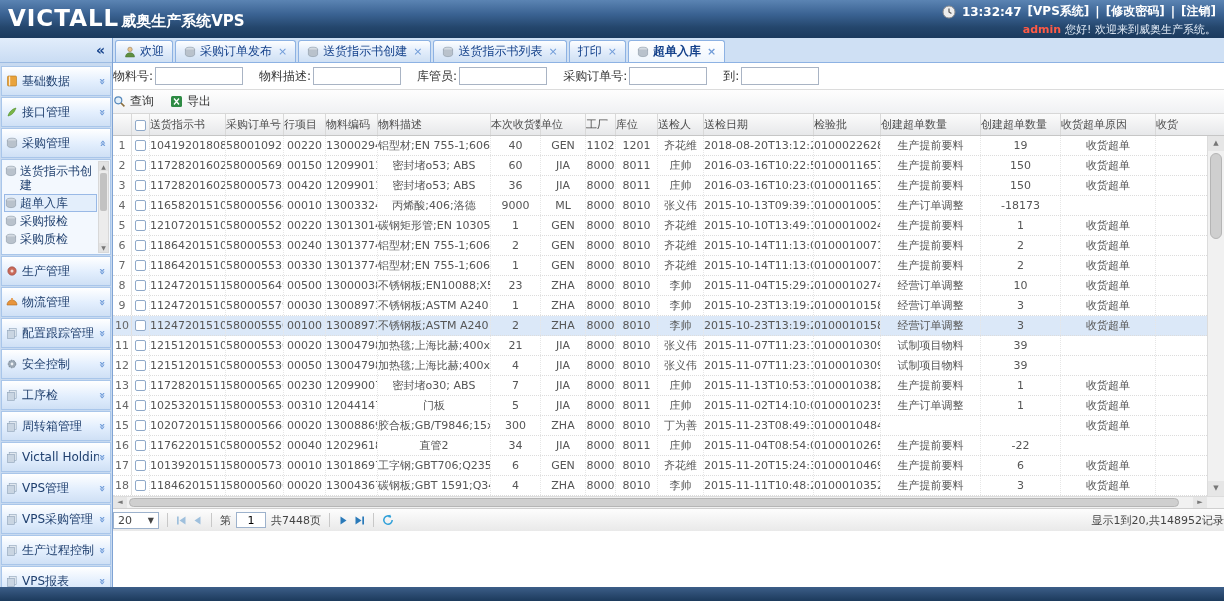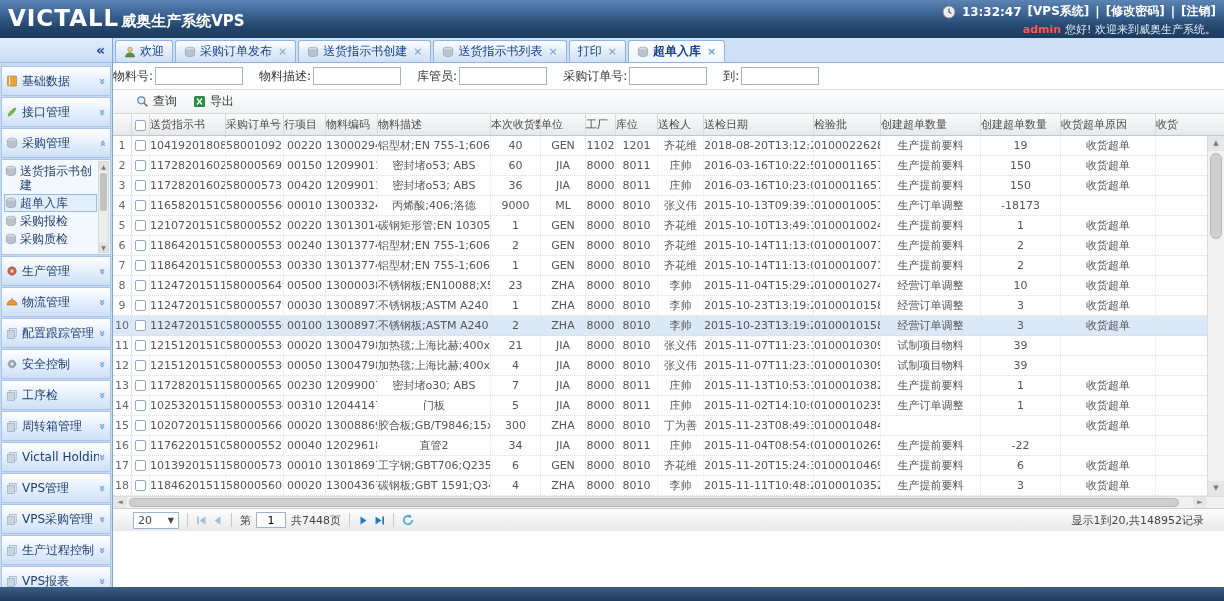--- a/index.html
+++ b/index.html
@@ -67,21 +67,21 @@
   .filter-bar { position:absolute; top:25px; left:0; right:0; height:27px; background:#fff;
                 border-bottom:1px solid #dcdcdc; display:flex; align-items:center;
                 font-size:12px; color:#333; }
   .flabel { margin-right:2px; white-space:nowrap; }
   .finput { width:88px; height:18px; border:1px solid #a9b4c4; margin-right:16px;
             font-size:11px; padding:0 3px; font-family:inherit; }
   .finput.date { width:78px; }
 
   .toolbar { position:absolute; top:52px; left:0; right:0; height:24px;
              background:linear-gradient(#fefefe,#f0f1f3); border-bottom:1px solid #d7d7d7;
-             display:flex; align-items:center; gap:16px; padding-left:23px;
+             display:flex; align-items:center; gap:16px; padding-left:0;
              font-size:12px; color:#333; }
   .tool { display:flex; align-items:center; gap:4px; cursor:pointer; }
 
   
   .grid-header { position:absolute; top:76px; left:0; right:0; height:22px; display:flex;
                  background:linear-gradient(#fbfbfb,#e7e8ea); border-bottom:1px solid #c6c6c6;
                  overflow:hidden; }
   .hc { flex:none; height:22px; line-height:21px; text-align:left; font-size:11px;
         color:#4c4c4c; border-right:1px solid #d9d9d9; white-space:nowrap; overflow:hidden;
         cursor:pointer; }
@@ -113,21 +113,21 @@
              background:#f1f1f1; border-top:1px solid #dcdcdc; }
   .hs-btn { position:absolute; top:0; bottom:0; width:14px; background:#e6e6e6;
             color:#777; font-size:7px; text-align:center; line-height:11px; cursor:pointer; }
   .hs-btn.rt { right:17px; }
   .hs-thumb { position:absolute; top:1px; bottom:1px; left:16px; right:45px;
               background:#cfcfcf; border:1px solid #b5b5b5; border-radius:5px; cursor:grab; }
 
   
   .pager { position:absolute; top:470px; left:0; right:0; height:23px;
            background:linear-gradient(#fdfdfd,#e9e9e9); border-top:1px solid #cfcfcf;
-           display:flex; align-items:center; gap:5px; padding:0 20px;
+           display:flex; align-items:center; gap:5px; padding:0 0;
            font-size:11px; color:#444; }
   .psep { width:1px; height:14px; background:#c8c8c8; margin:0 3px; }
   .page-size { width:46px; height:17px; border:1px solid #9db2cc; background:#fff;
                display:flex; align-items:center; justify-content:space-between;
                padding:0 4px; cursor:pointer; }
   .ps-arrow { font-size:8px; color:#444; }
   .pgbtn { display:flex; align-items:center; color:#2a7ab9; cursor:pointer; }
   .pgbtn.disabled { color:#9fc0dd; cursor:default; }
   .pgbtn.refresh { color:#2fa0d9; }
   .pg-input { width:30px; height:16px; border:1px solid #9db2cc; text-align:center;

